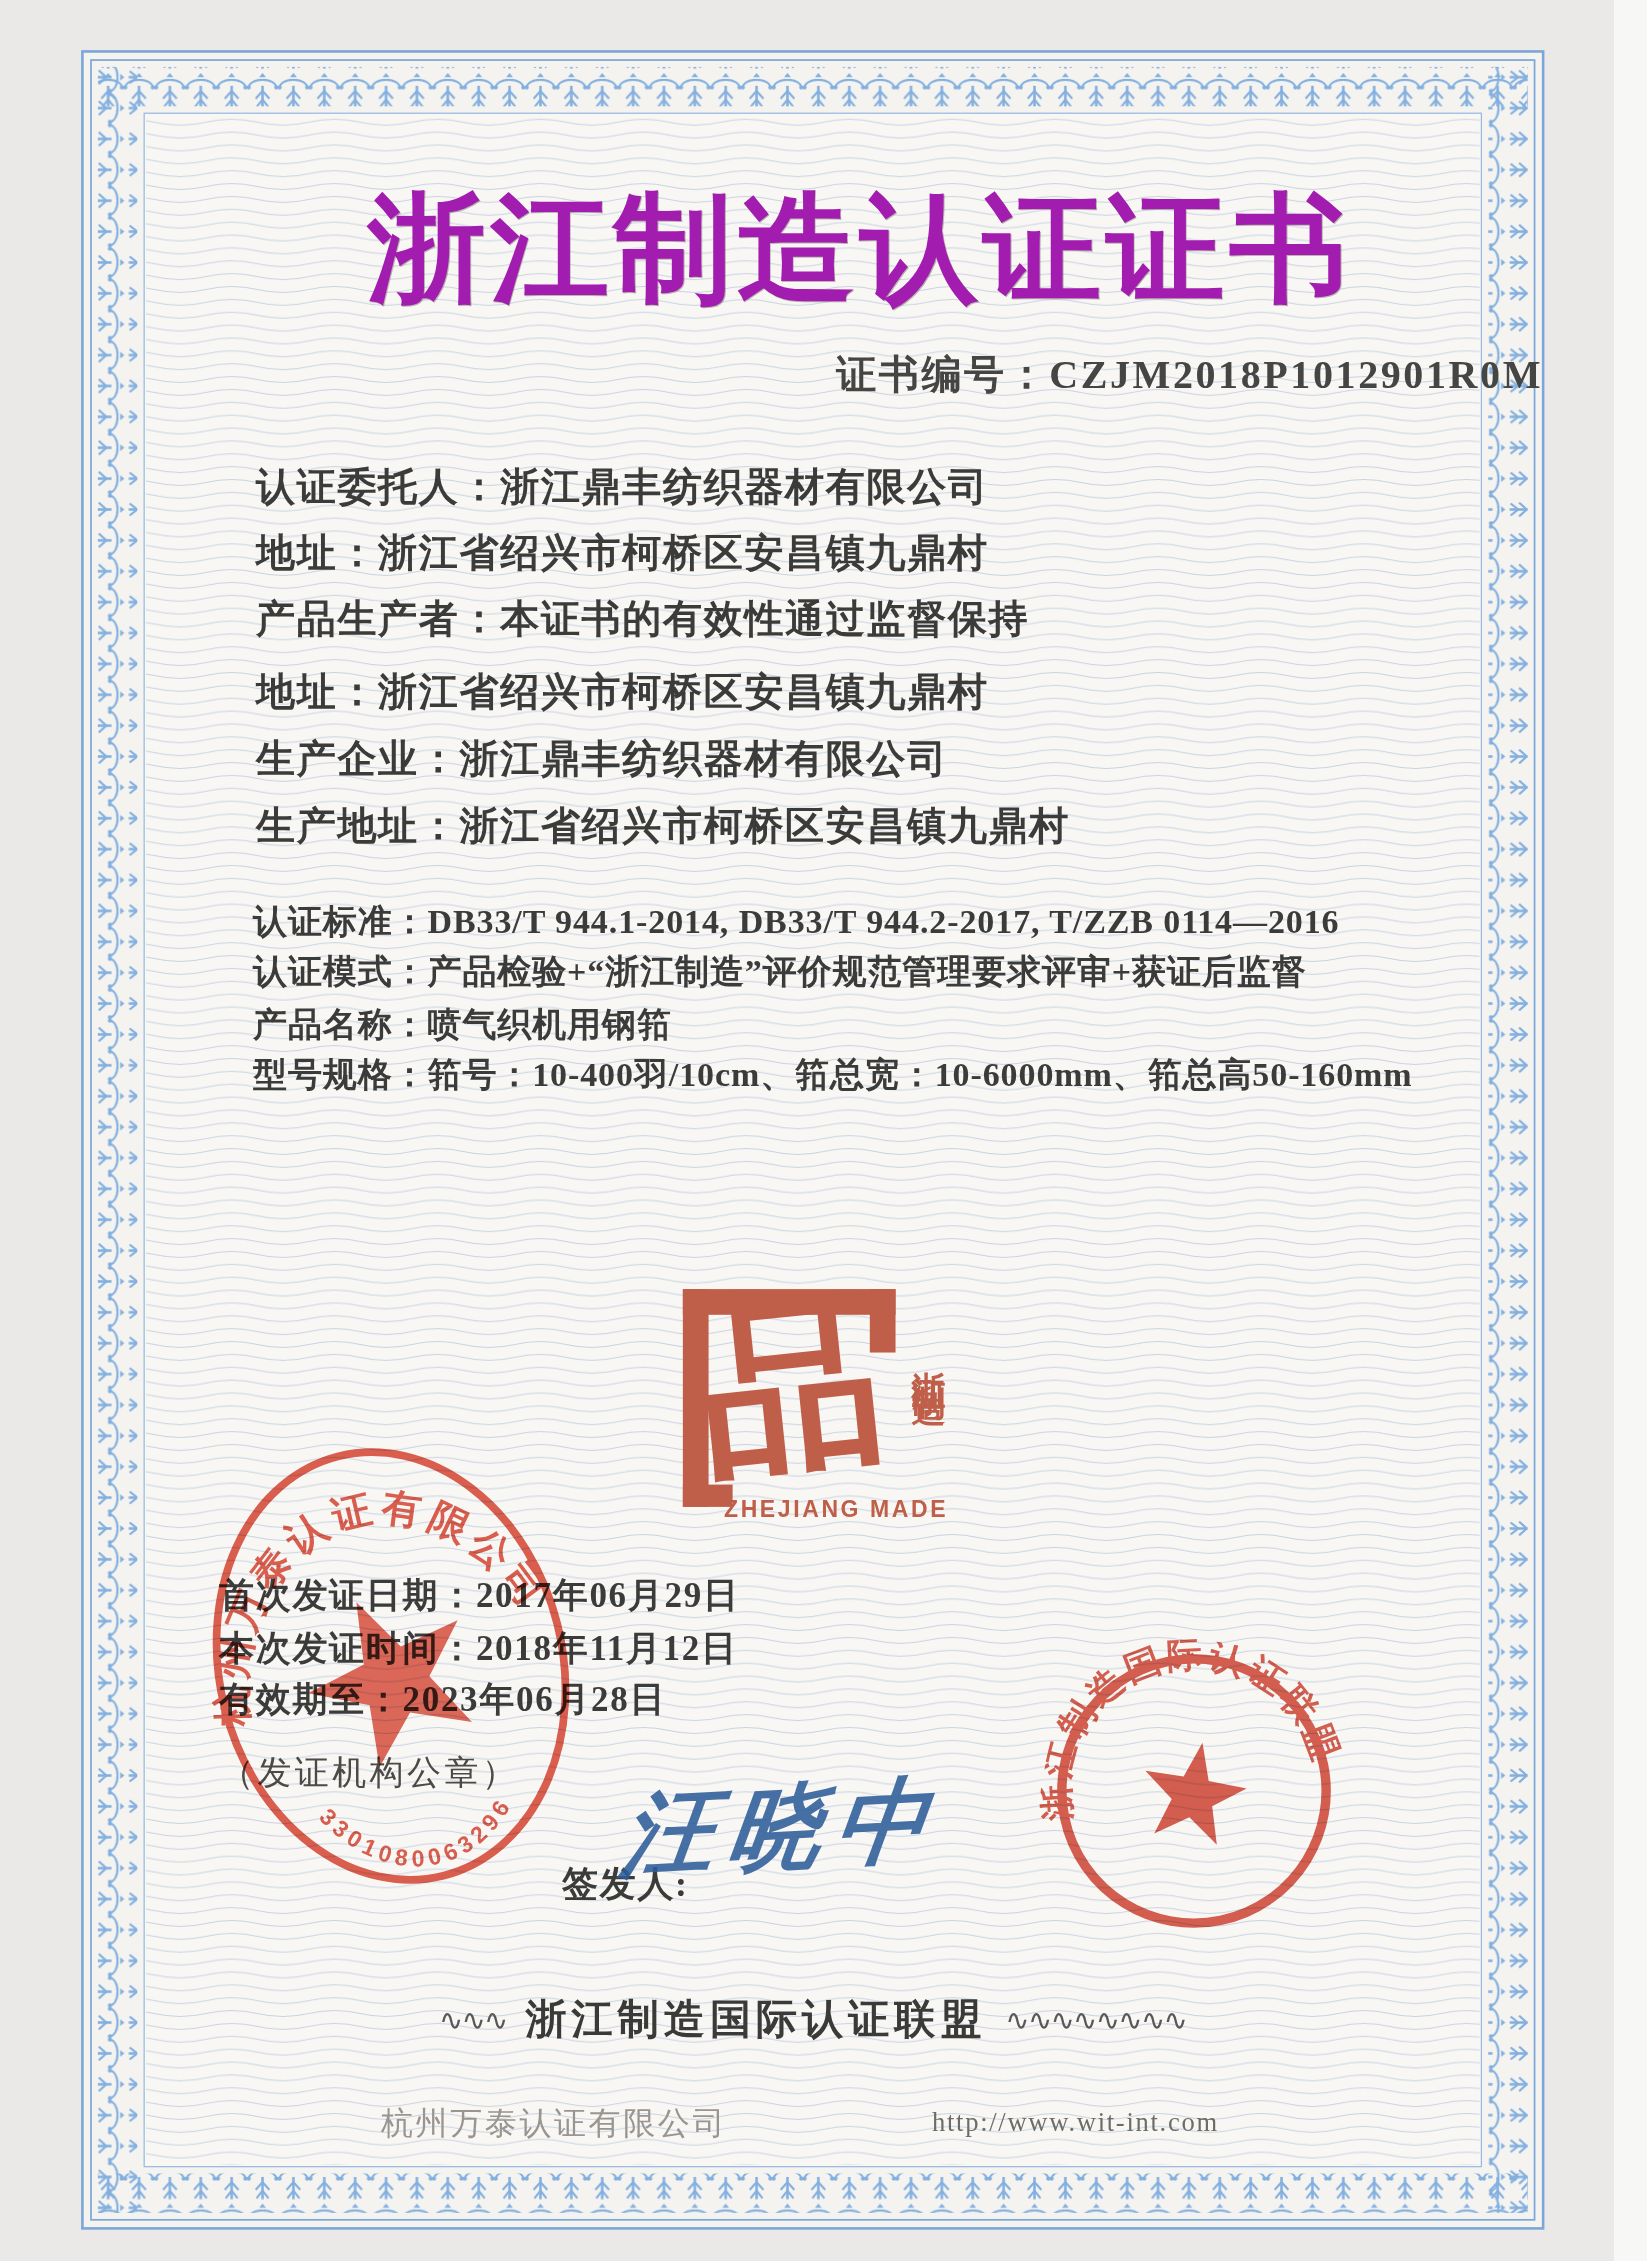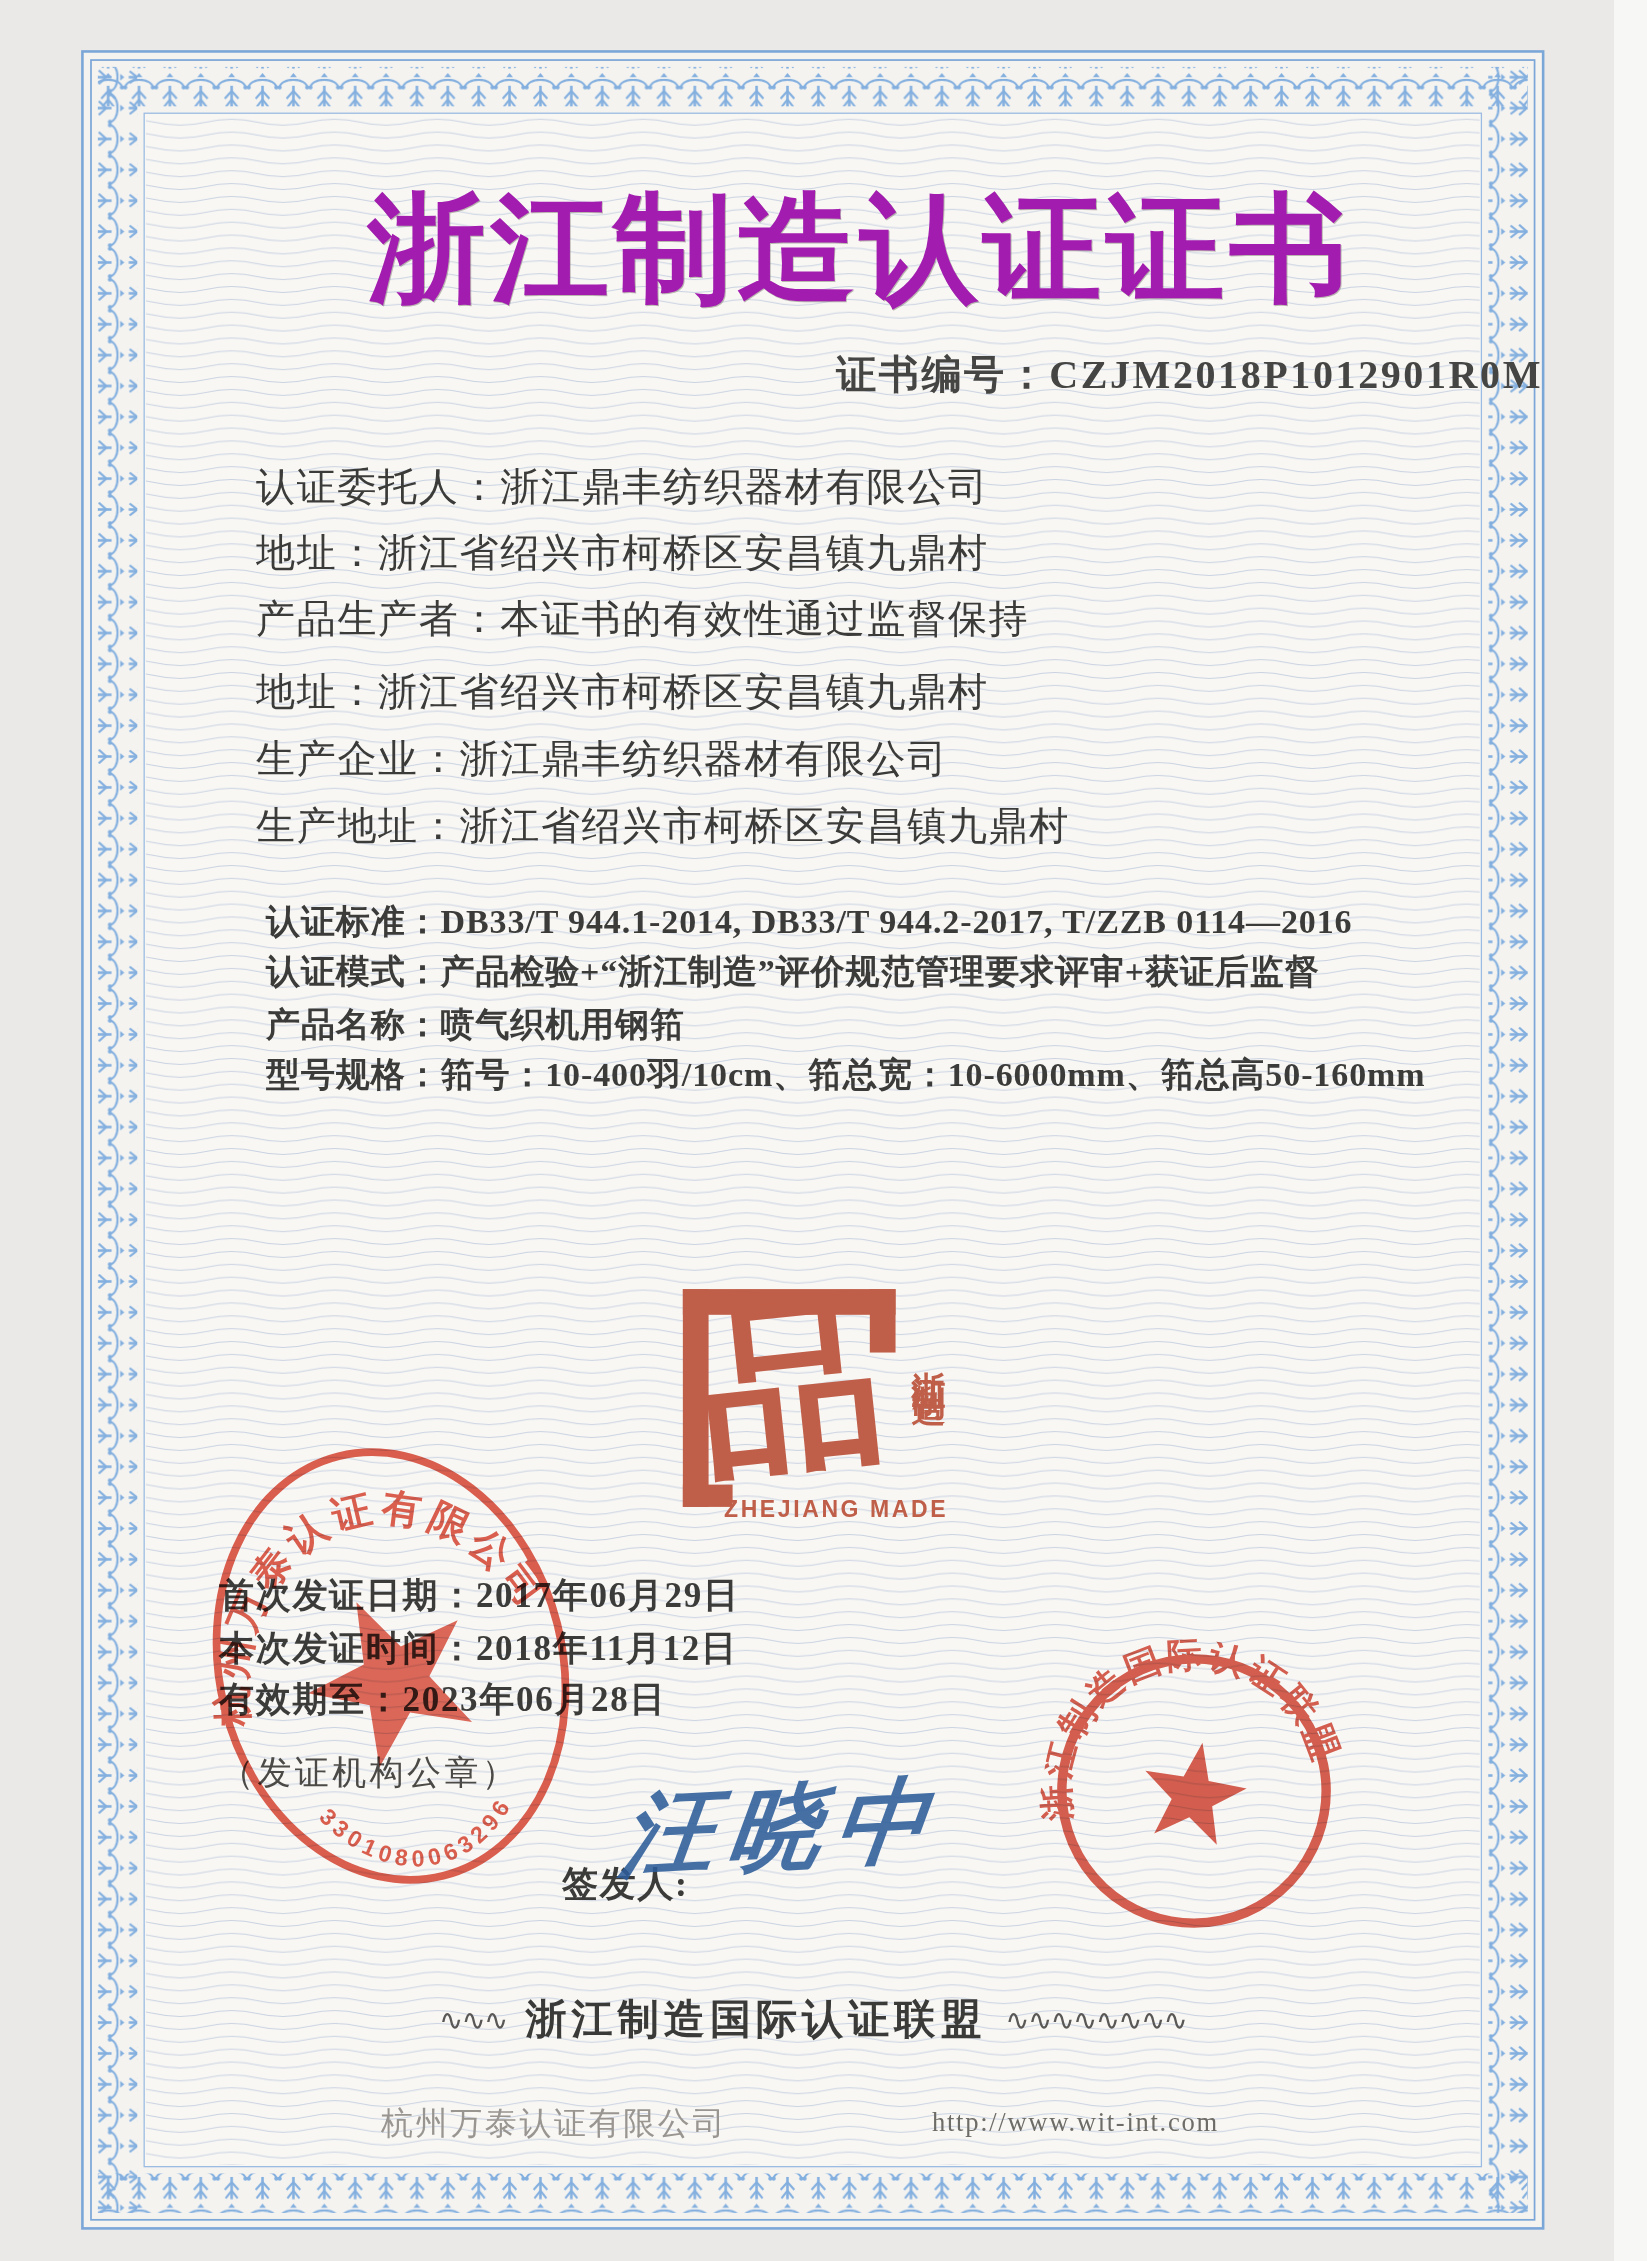--- a/index.html
+++ b/index.html
@@ -5,22 +5,22 @@
   html,body{margin:0;padding:0;background:#e9e8e6;}
   .page{position:relative;width:1647px;height:2261px;background:#eae9e7;overflow:hidden;
         font-family:"Liberation Serif","DejaVu Serif",serif;color:#3c3c3a;}
   .edge-strip{position:absolute;right:0;top:0;width:33px;height:100%;background:#f7f7f5;}
   .bg-svg,.stamp-svg{position:absolute;}
   .abs{position:absolute;white-space:nowrap;}
   .title{left:82px;top:170px;width:1556px;text-align:center;font-size:118px;font-weight:700;
          letter-spacing:5.1px;color:#a21caf;text-shadow:0.9px 0.9px 0 rgba(95,86,76,.4);}
   .certno{left:82px;top:347px;width:1461px;text-align:right;font-size:40px;font-weight:700;
           letter-spacing:2.6px;color:#454543;}
-  .info{left:256px;font-size:39px;font-weight:400;letter-spacing:1.7px;color:#3b3b39;}
-  .spec{left:266px;font-size:34px;font-weight:700;letter-spacing:0.9px;color:#3b3b39;}
+  .info{left:256px;font-size:39px;font-weight:700;letter-spacing:1.7px;color:#3b3b39;}
+  .spec{left:253px;font-size:34px;font-weight:700;letter-spacing:0.9px;color:#3b3b39;}
   .statement{position:absolute;left:250px;top:1128px;width:1177px;font-size:33px;line-height:49px;
              text-indent:69px;color:#3e3e3c;white-space:normal;text-align:justify;}
   .date-line{left:219px;font-size:35px;font-weight:700;letter-spacing:1.7px;color:#3b3b39;}
   .seal-note{left:220px;top:1750px;font-size:34px;letter-spacing:3.4px;color:#4c4a46;}
   .issuer{left:562px;top:1860px;font-size:36px;font-weight:700;letter-spacing:1.7px;color:#3b3b39;}
   .signature{left:622px;top:1774px;font-size:93px;font-style:italic;font-weight:700;
              color:#2e5e9a;letter-spacing:13.7px;opacity:.88;
              transform:rotate(-3deg) skewX(-10deg);transform-origin:left center;}
   .alliance-wrap{left:82px;top:1992px;width:1461px;text-align:center;}
   .alliance{display:inline-block;vertical-align:middle;font-size:41px;font-weight:700;

